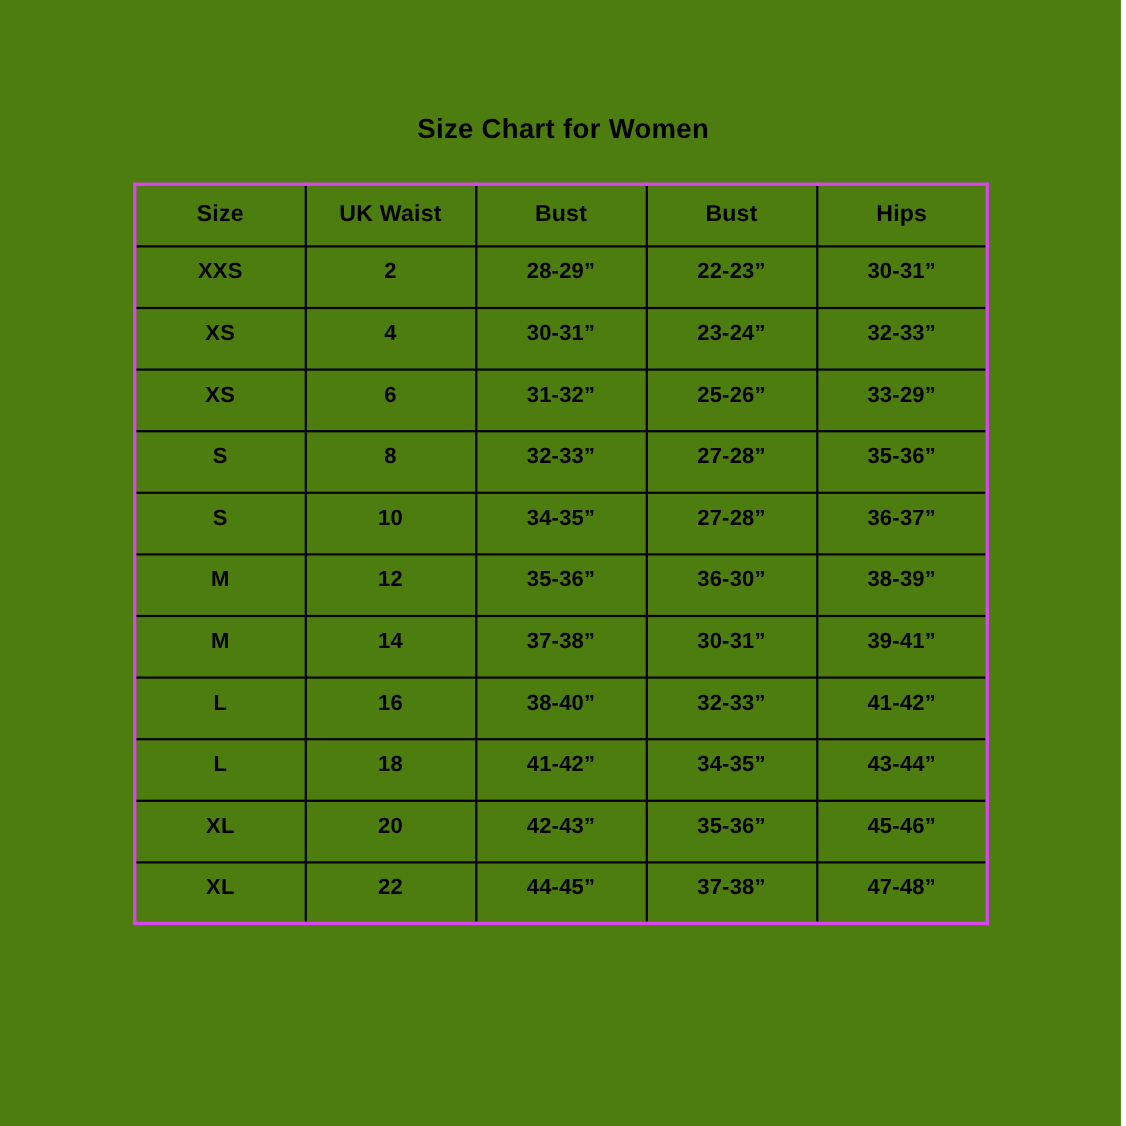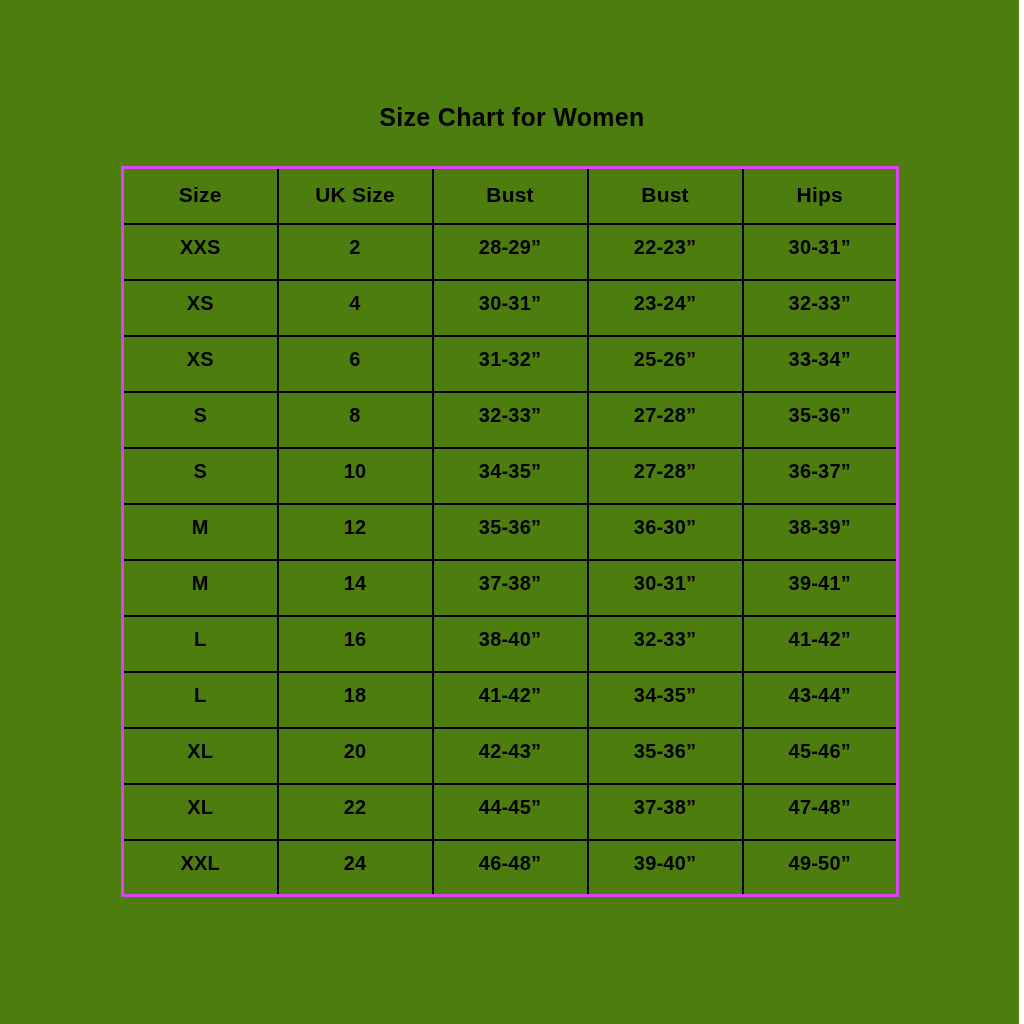--- a/index.html
+++ b/index.html
@@ -56,21 +56,21 @@
 </style>
 </head>
 <body>
 
 <div class="page">
   <h1 class="page-title">Size Chart for Women</h1>
   <table class="size-chart">
     <thead>
       <tr id="header-row">
           <th>Size</th>
-          <th>UK Size</th>
+          <th>UK Waist</th>
           <th>Bust</th>
           <th>Bust</th>
           <th>Hips</th>
         </tr>
     </thead>
     <tbody id="table-body">
         <tr>
           <td>XXS</td>
           <td>2</td>
           <td>28-29”</td>
@@ -82,21 +82,21 @@
           <td>4</td>
           <td>30-31”</td>
           <td>23-24”</td>
           <td>32-33”</td>
         </tr>
         <tr>
           <td>XS</td>
           <td>6</td>
           <td>31-32”</td>
           <td>25-26”</td>
-          <td>33-34”</td>
+          <td>33-29”</td>
         </tr>
         <tr>
           <td>S</td>
           <td>8</td>
           <td>32-33”</td>
           <td>27-28”</td>
           <td>35-36”</td>
         </tr>
         <tr>
           <td>S</td>
@@ -140,22 +140,15 @@
           <td>35-36”</td>
           <td>45-46”</td>
         </tr>
         <tr>
           <td>XL</td>
           <td>22</td>
           <td>44-45”</td>
           <td>37-38”</td>
           <td>47-48”</td>
         </tr>
-        <tr>
-          <td>XXL</td>
-          <td>24</td>
-          <td>46-48”</td>
-          <td>39-40”</td>
-          <td>49-50”</td>
-        </tr>
       </tbody>
   </table>
 </div>
 
 </body></html>

